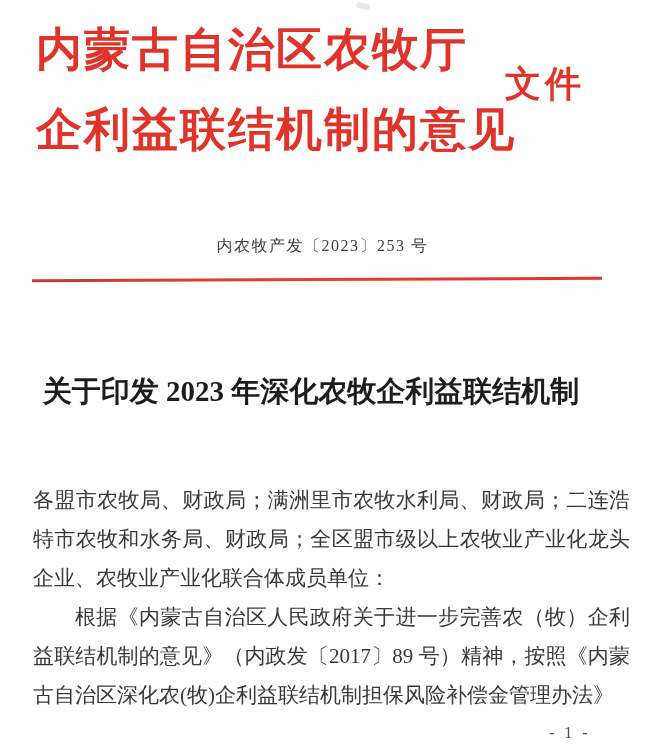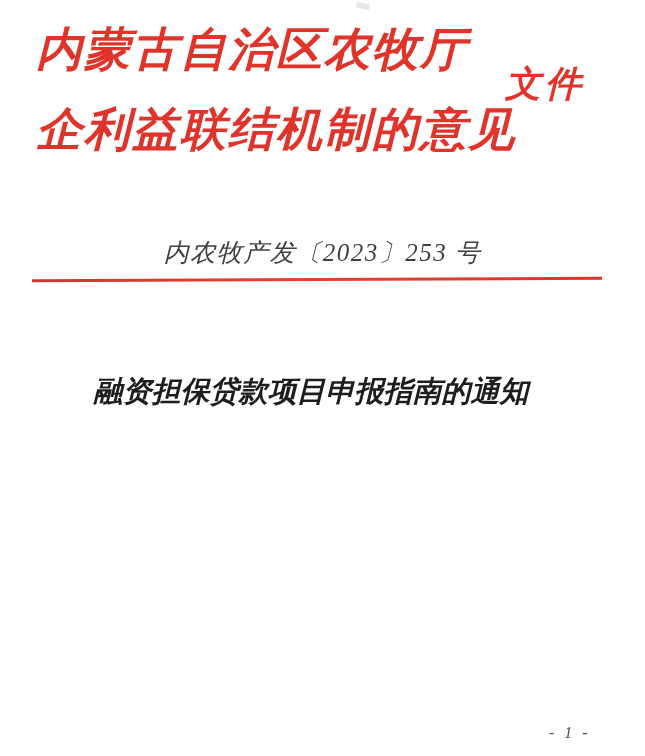--- a/index.html
+++ b/index.html
@@ -10,21 +10,20 @@
   html, body {
     background: #ffffff;
     font-family: "Liberation Serif", "DejaVu Serif", serif;
   }
   .page {
     position: relative;
     width: 645px;
     height: 756px;
     background: var(--page-bg);
     overflow: hidden;
-    font-style: italic;
   }
   
   .agency-line {
     position: absolute;
     left: 36px;
     color: var(--accent-red);
     font-size: 46px;
     font-weight: 700;
     letter-spacing: 2px;
     line-height: 1;
@@ -43,21 +42,21 @@
     line-height: 1;
     white-space: nowrap;
   }
   
   .doc-number {
     position: absolute;
     top: 236px;
     left: 0;
     width: 100%;
     text-align: center;
-    font-size: 25px;
+    font-size: 16px;
     color: #3f3f3f;
     letter-spacing: 1.5px;
     white-space: nowrap;
   }
   
   .red-divider {
     position: absolute;
     left: 32px;
     top: 278px;
     width: 570px;
@@ -125,19 +124,23 @@
 
   <div class="agency-line agency-line-2">企利益联结机制的意见</div>
 
   <div class="doc-type-label">文件</div>
 
   <div class="doc-number">内农牧产发〔2023〕253 号</div>
 
   <div class="red-divider"></div>
 
   <div class="doc-title">
-    <div>融资担保贷款项目申报指南的通知</div>
+    <div>关于印发 2023 年深化农牧企利益联结机制</div>
   </div>
 
+  <div class="doc-body">
+    <p>各盟市农牧局、财政局；满洲里市农牧水利局、财政局；二连浩特市农牧和水务局、财政局；全区盟市级以上农牧业产业化龙头企业、农牧业产业化联合体成员单位：</p>
+    <p class="indented">根据《内蒙古自治区人民政府关于进一步完善农（牧）企利益联结机制的意见》（内政发〔2017〕89 号）精神，按照《内蒙古自治区深化农(牧)企利益联结机制担保风险补偿金管理办法》</p>
+  </div>
 
   <div class="page-number">- 1 -</div>
 
 </div>
 
 </body></html>

